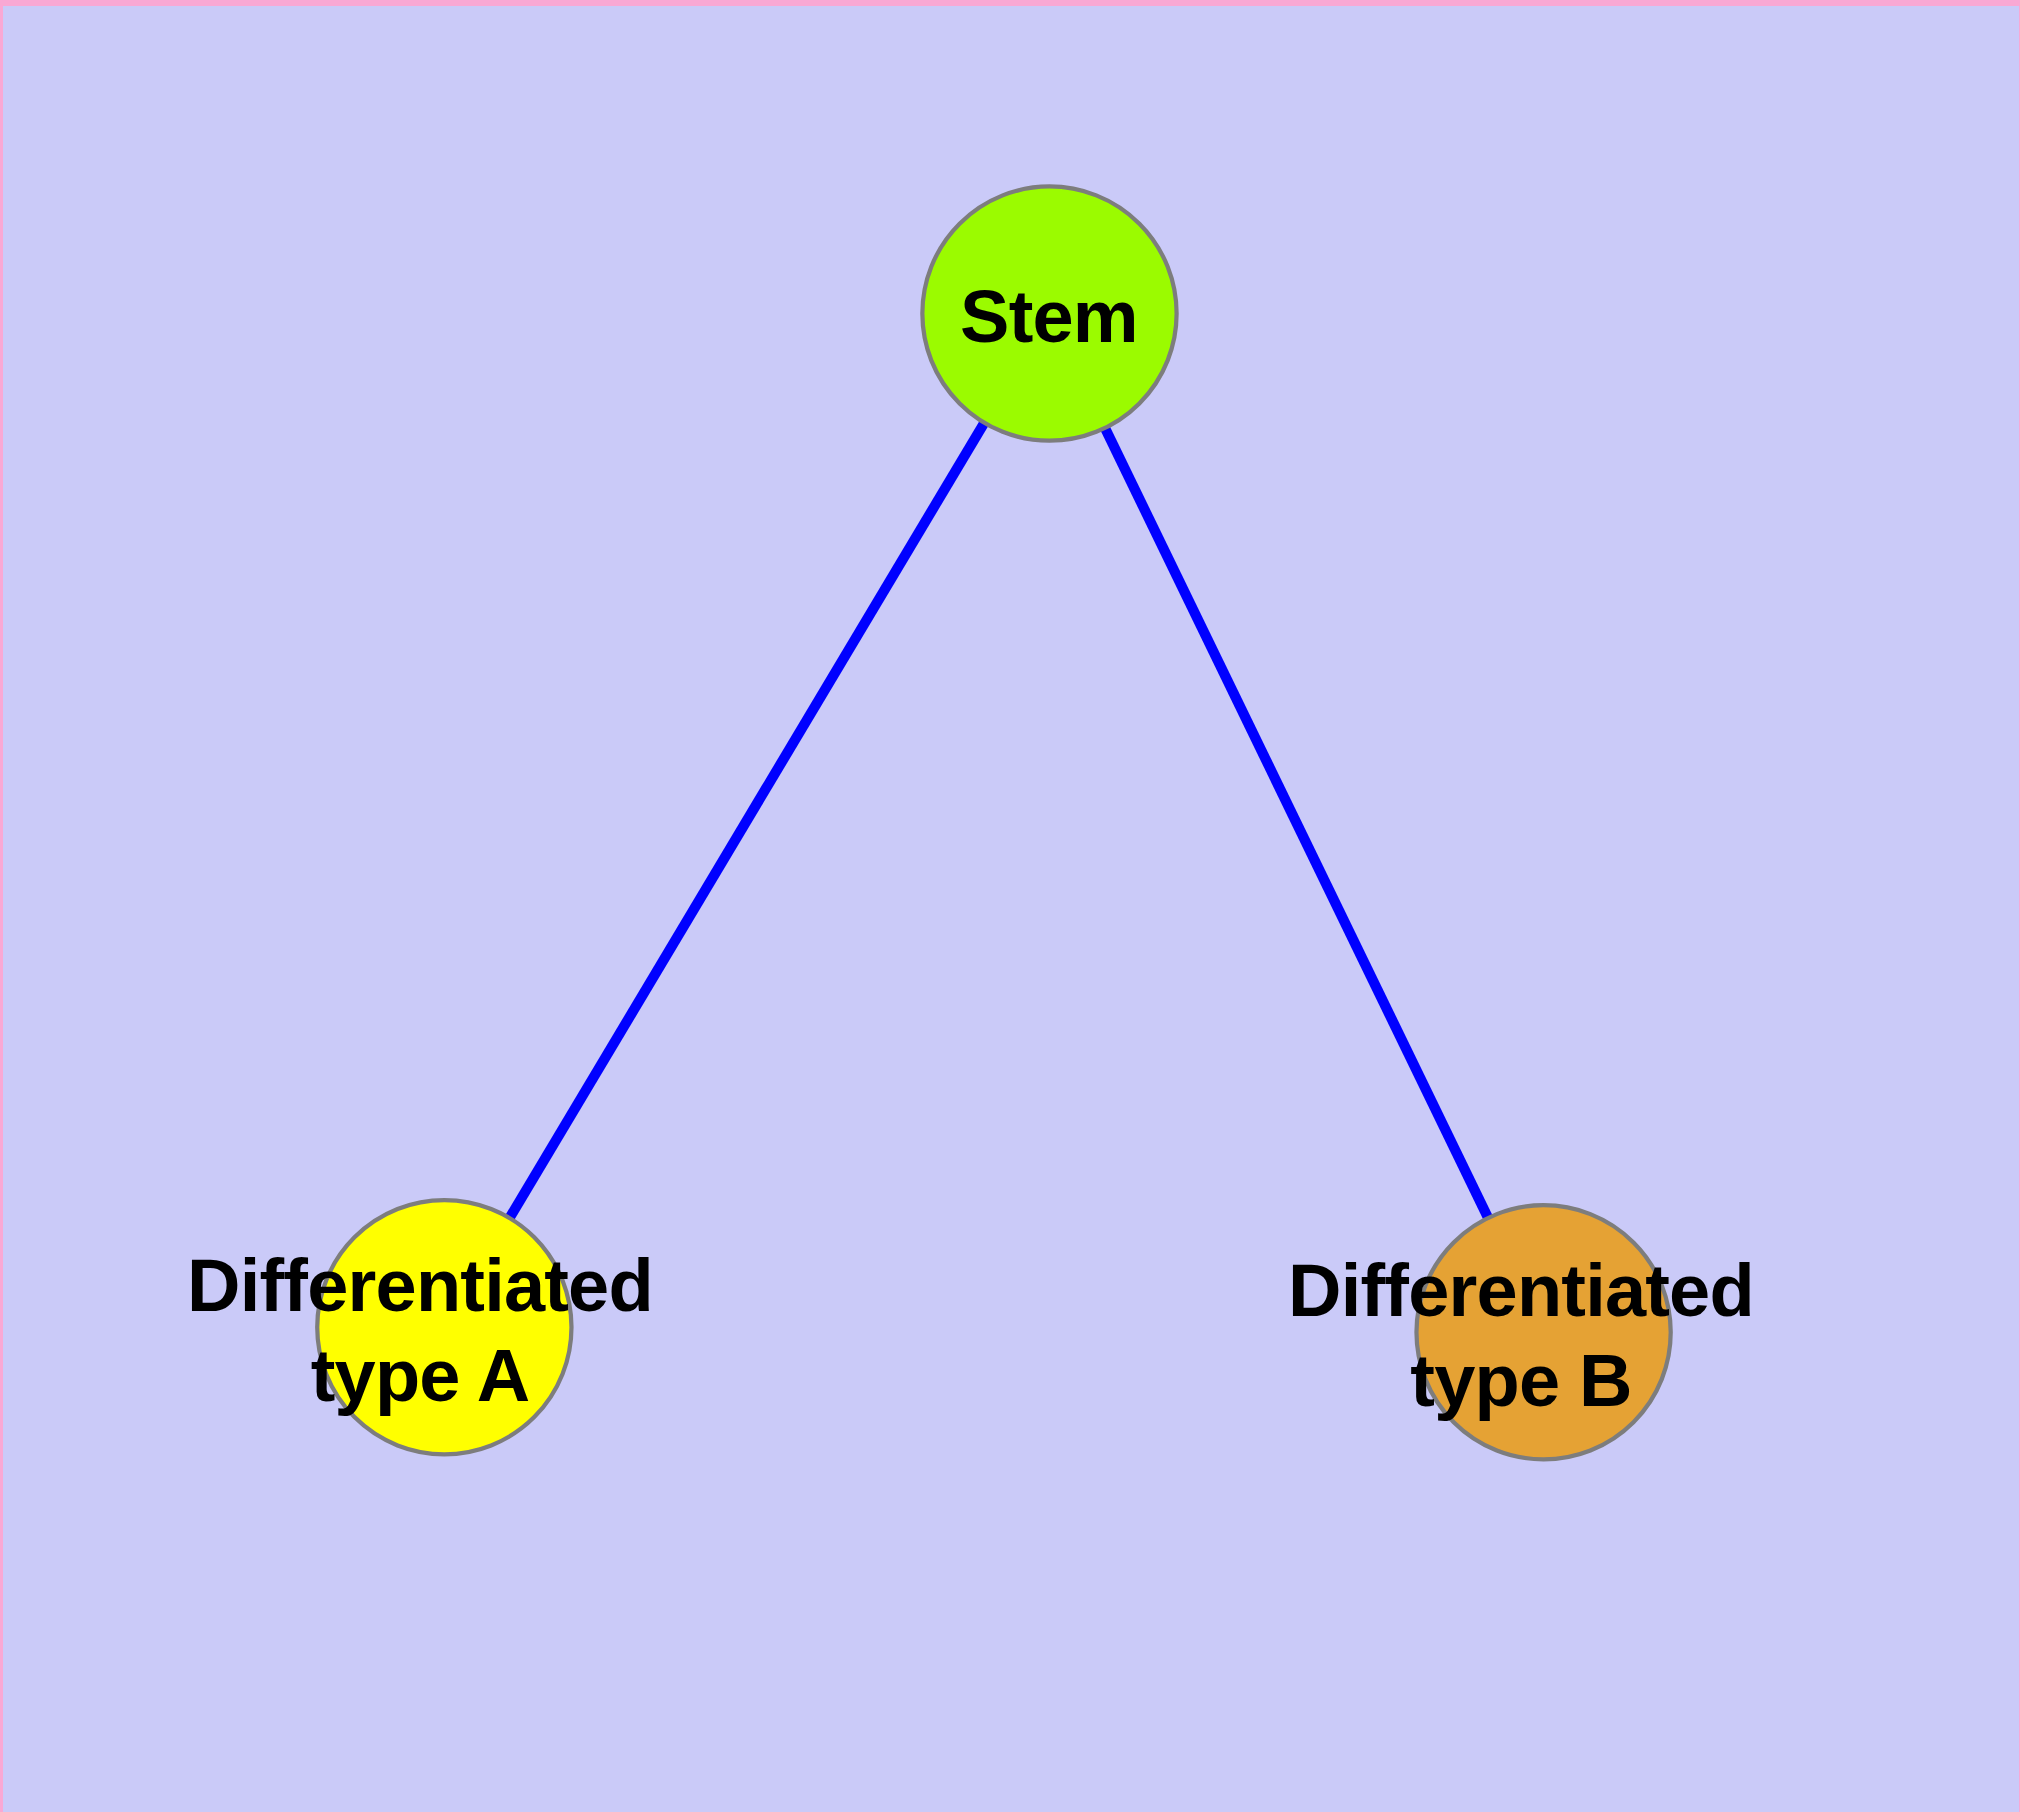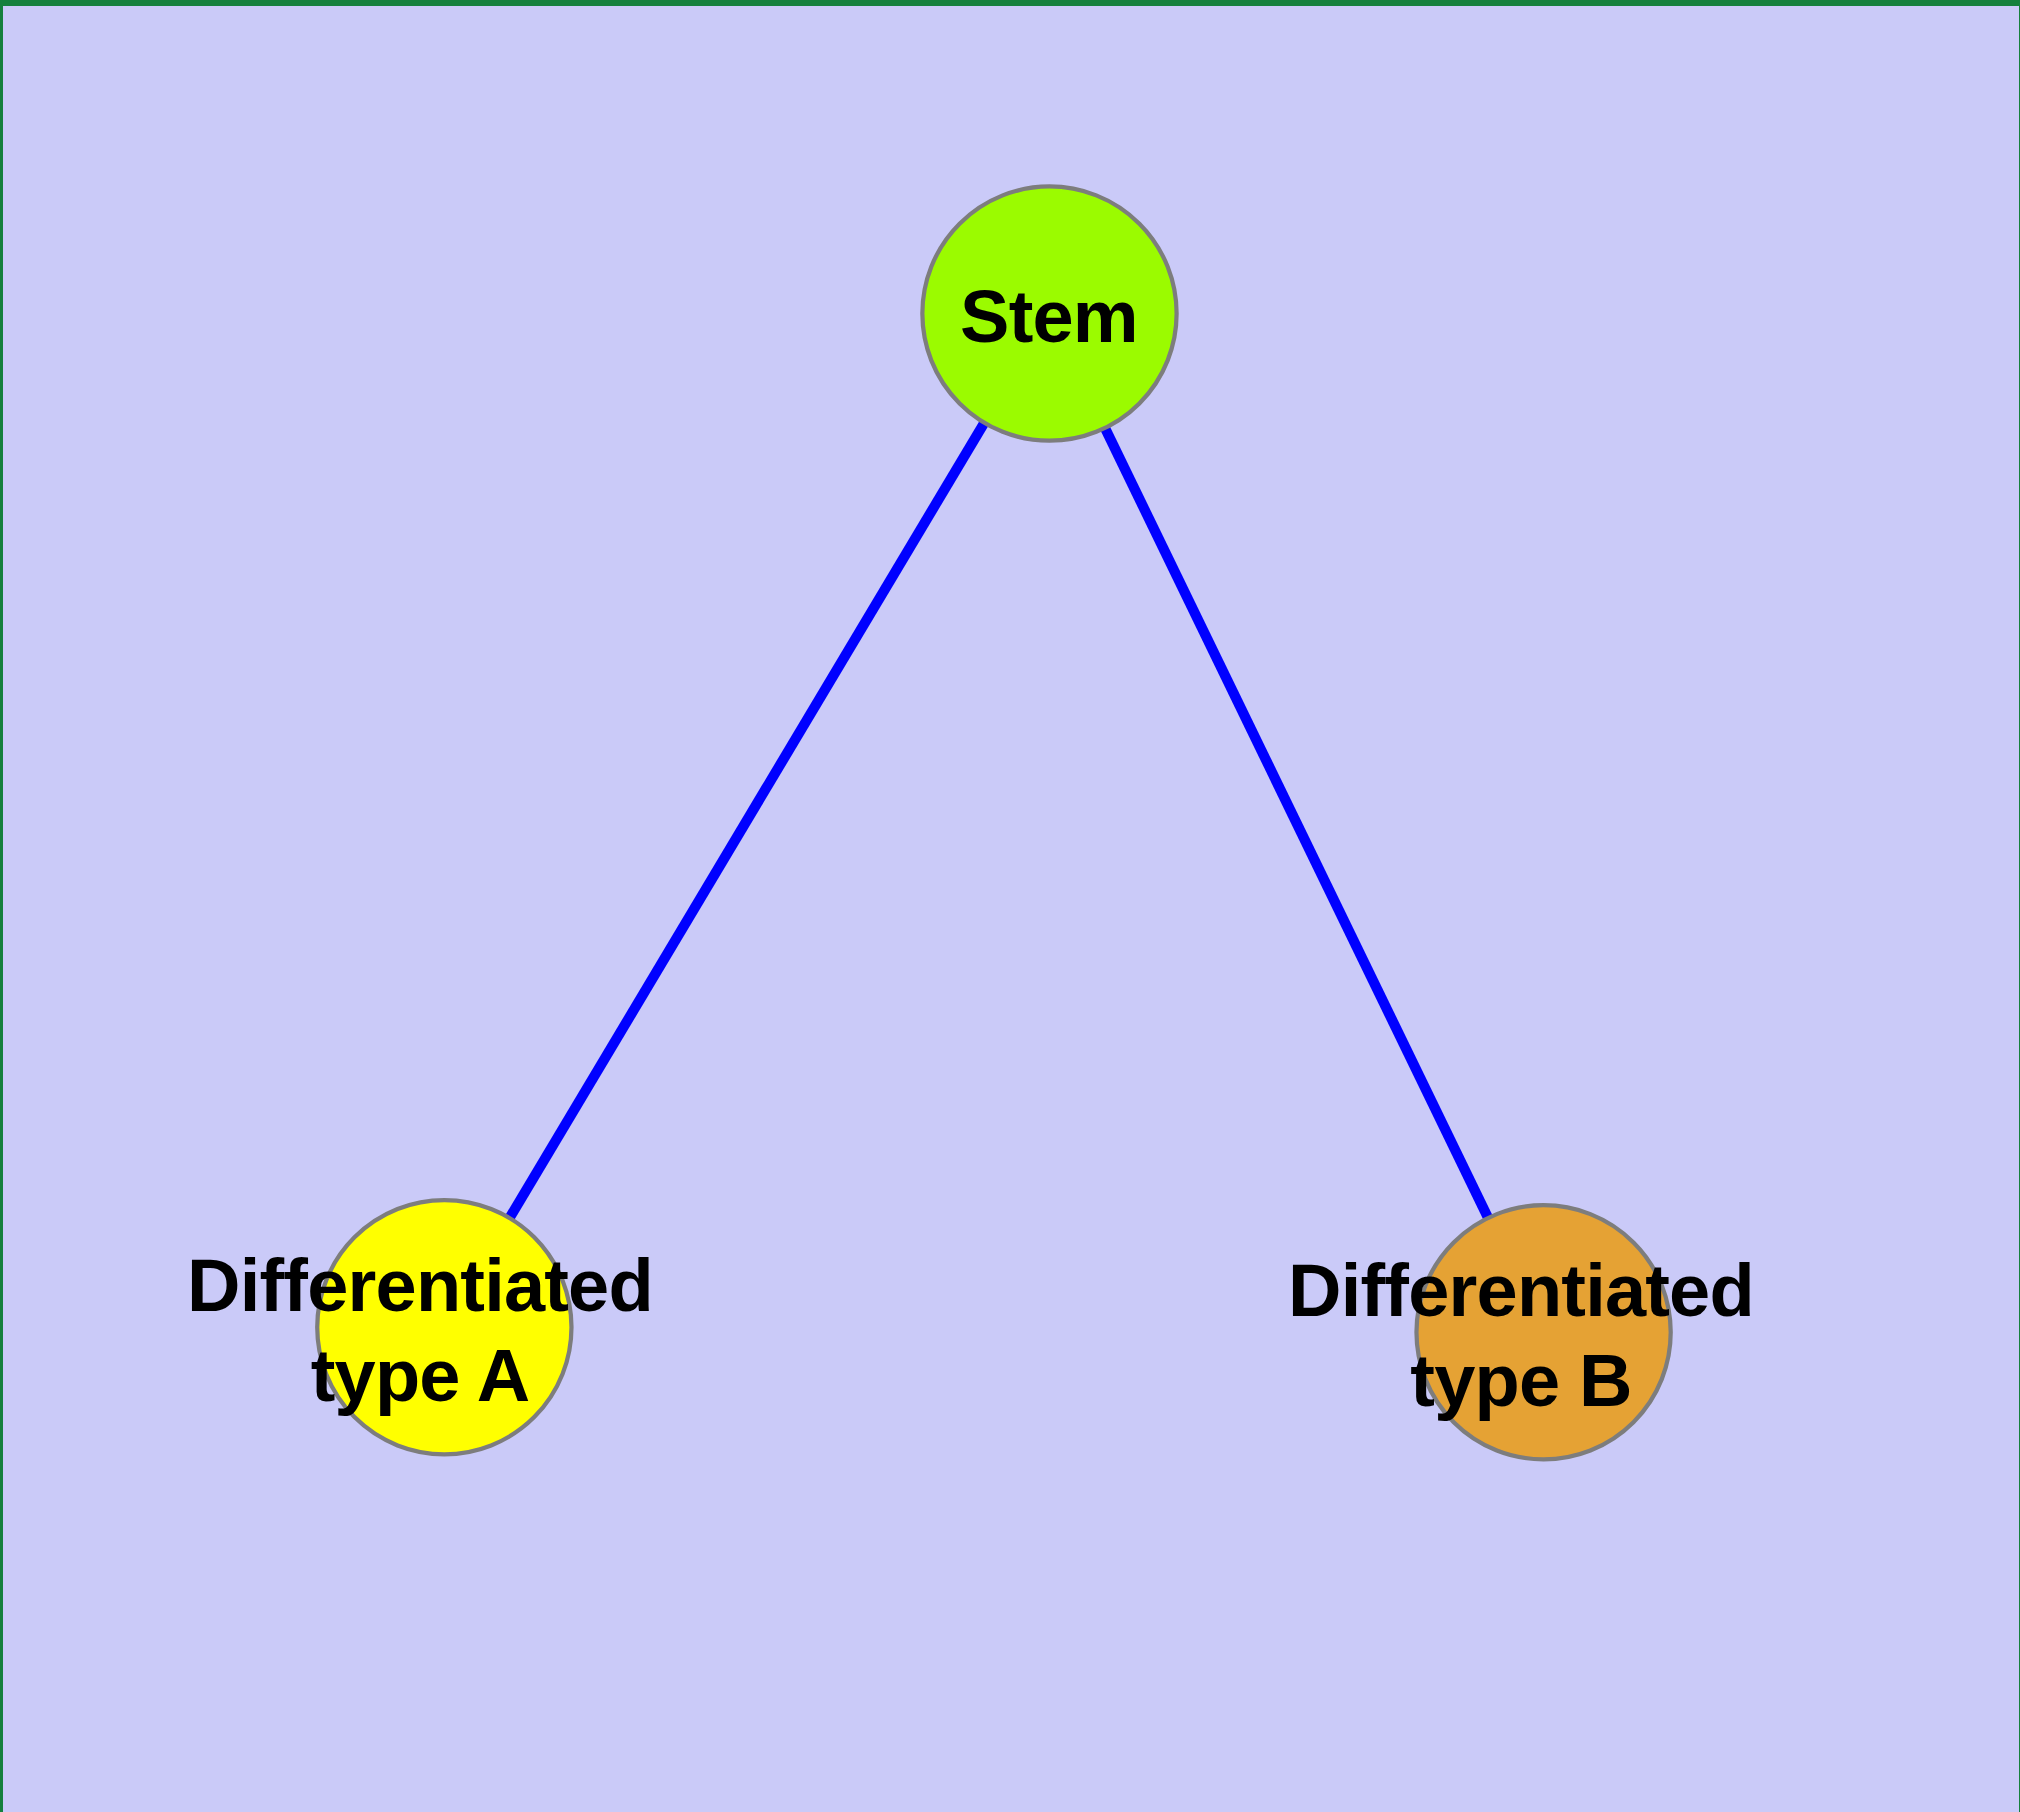--- a/index.html
+++ b/index.html
@@ -6,21 +6,21 @@
     margin: 0;
     padding: 0;
     background: #ffffff;
     font-family: "Liberation Sans", sans-serif;
   }
   .stage {
     position: relative;
     width: 2021px;
     height: 1812px;
     overflow: hidden;
-    background: #15803d;
+    background: #f9a8d4;
   }
   .plot-bg {
     position: absolute;
     left: 2.5px;
     top: 6px;
     right: 2.5px;
     bottom: 0;
   }
   svg.graph {
     position: absolute;

